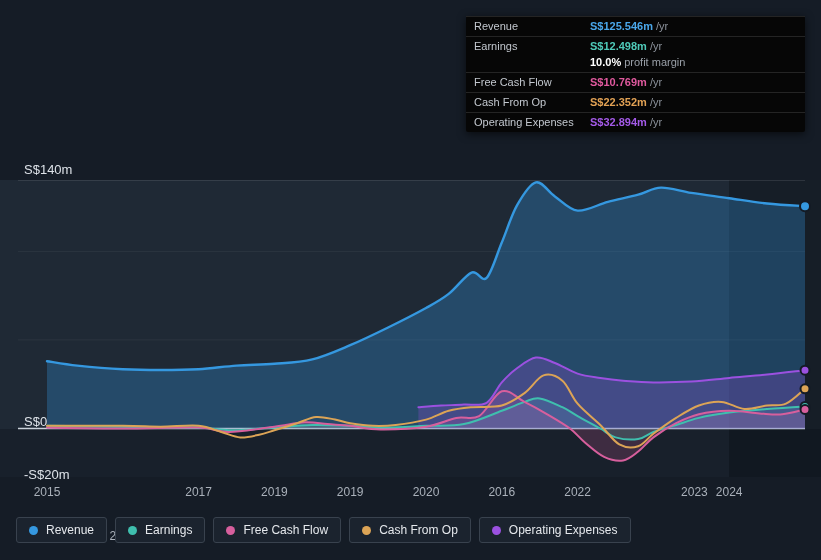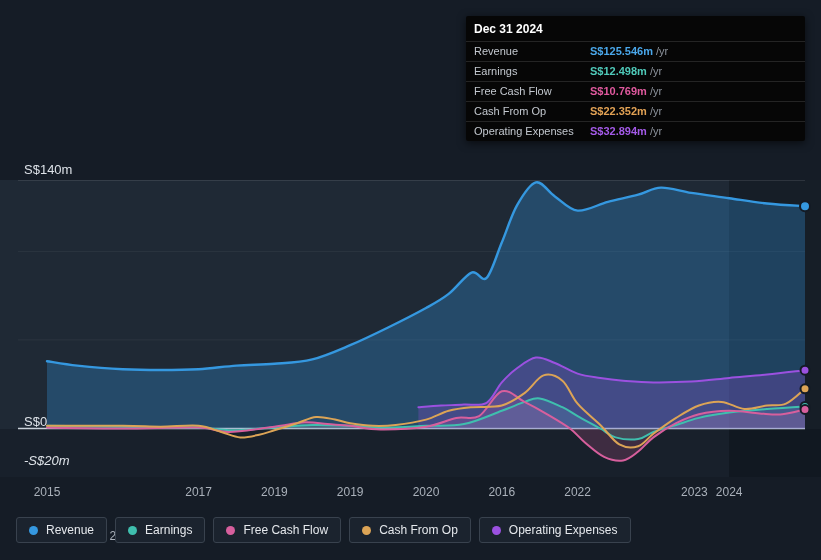--- a/index.html
+++ b/index.html
@@ -60,48 +60,51 @@
       <circle cx="805" cy="206.2" r="5" fill="#3598e0" stroke="#141b25" stroke-width="2"></circle>
       <circle cx="805" cy="406.4" r="4.5" fill="#3fbfae" stroke="#141b25" stroke-width="2"></circle>
       <circle cx="805" cy="409.4" r="4.5" fill="#d75f9d" stroke="#141b25" stroke-width="2"></circle>
       <circle cx="805" cy="388.8" r="4.5" fill="#dca456" stroke="#141b25" stroke-width="2"></circle>
       <circle cx="805" cy="370.2" r="4.5" fill="#9b51e0" stroke="#141b25" stroke-width="2"></circle>
     </svg>
 
   <div id="y-labels">
       <div class="y-label" style="top: 161.5px;">S$140m</div>
       <div class="y-label" style="top: 413.5px;">S$0</div>
-      <div class="y-label" style="top: 453px; font-style: italic;">-S$20m</div>
+      <div class="y-label" style="top: 467px;">-S$20m</div>
     </div>
   <div id="x-labels">
       <div class="x-label" style="left: 47px;">2015</div>
       <div class="x-label" style="left: 122.8px; margin-top: 44px;">2016</div>
       <div class="x-label" style="left: 198.6px;">2017</div>
       <div class="x-label" style="left: 274.4px;">2019</div>
       <div class="x-label" style="left: 350.2px;">2019</div>
       <div class="x-label" style="left: 426px;">2020</div>
       <div class="x-label" style="left: 501.8px;">2016</div>
       <div class="x-label" style="left: 577.6px;">2022</div>
       <div class="x-label" style="left: 653.4px; margin-left: 41px;">2023</div>
       <div class="x-label" style="left: 729.2px;">2024</div>
     </div>
 
   <div class="tooltip">
-    <div class="tt-header">Dec 31 2024</div>
 
     <div class="tt-row">
       <span class="tt-label">Revenue</span>
       <span><span class="tt-value" style="color: rgb(74, 167, 234);">S$125.546m</span><span class="tt-suffix">/yr</span></span>
     </div>
 
     <div class="tt-row">
       <span class="tt-label">Earnings</span>
       <span><span class="tt-value" style="color: rgb(79, 202, 185); margin-top: 24px;">S$12.498m</span><span class="tt-suffix">/yr</span></span>
     </div>
 
+    <div class="tt-row no-border">
+      <span class="tt-label"></span>
+      <span><span class="tt-bold">10.0%</span><span class="tt-dim">profit margin</span></span>
+    </div>
 
     <div class="tt-row">
       <span class="tt-label">Free Cash Flow</span>
       <span><span class="tt-value" style="color: rgb(224, 89, 158);">S$10.769m</span><span class="tt-suffix">/yr</span></span>
     </div>
 
     <div class="tt-row">
       <span class="tt-label">Cash From Op</span>
       <span><span class="tt-value" style="color: rgb(226, 162, 84);">S$22.352m</span><span class="tt-suffix">/yr</span></span>
     </div>

